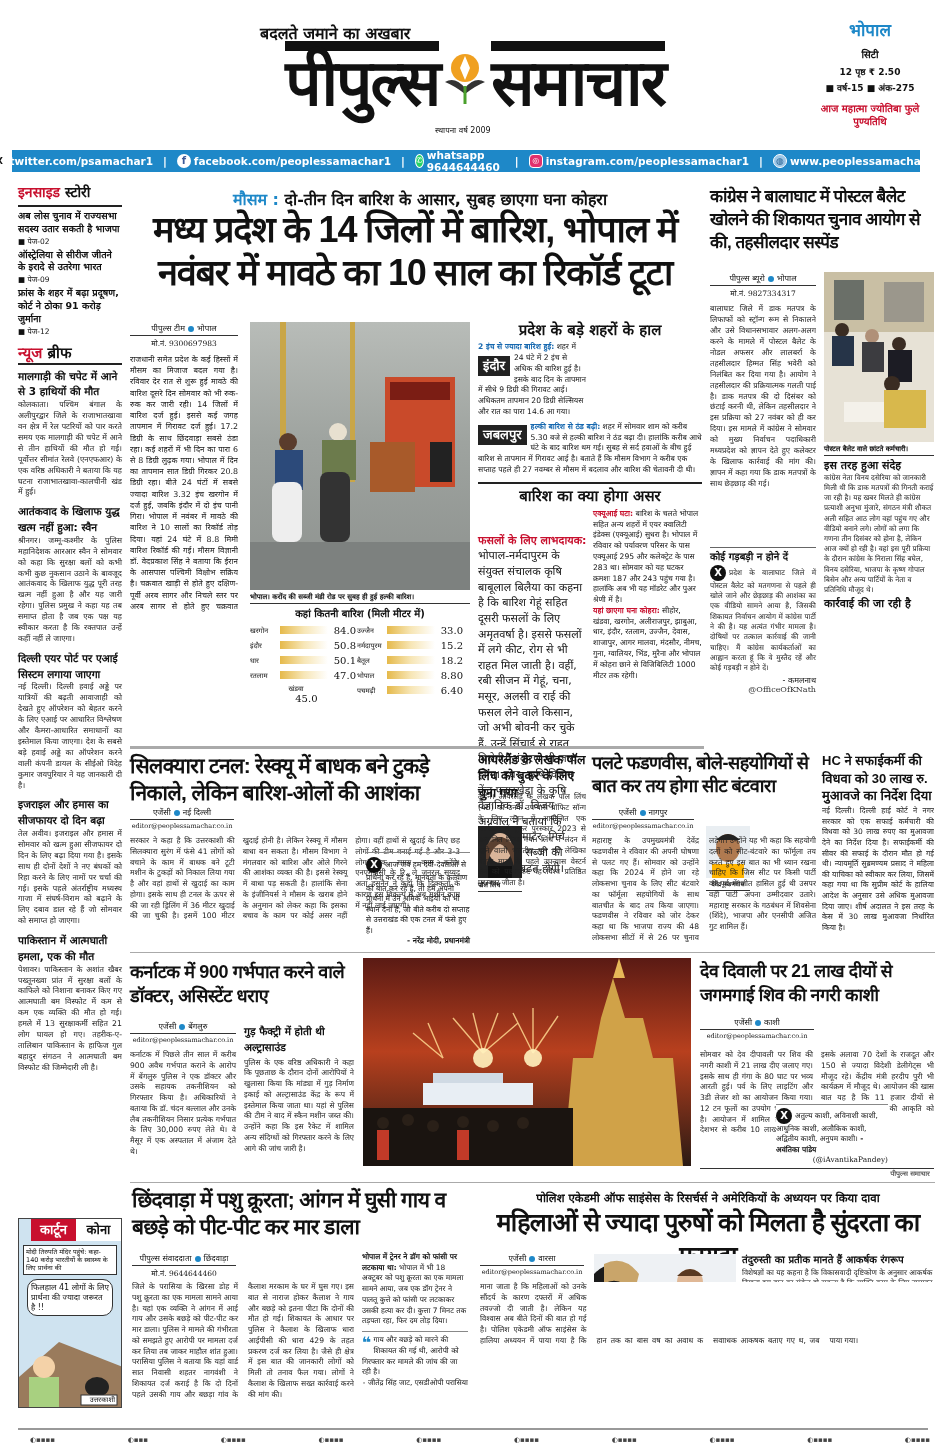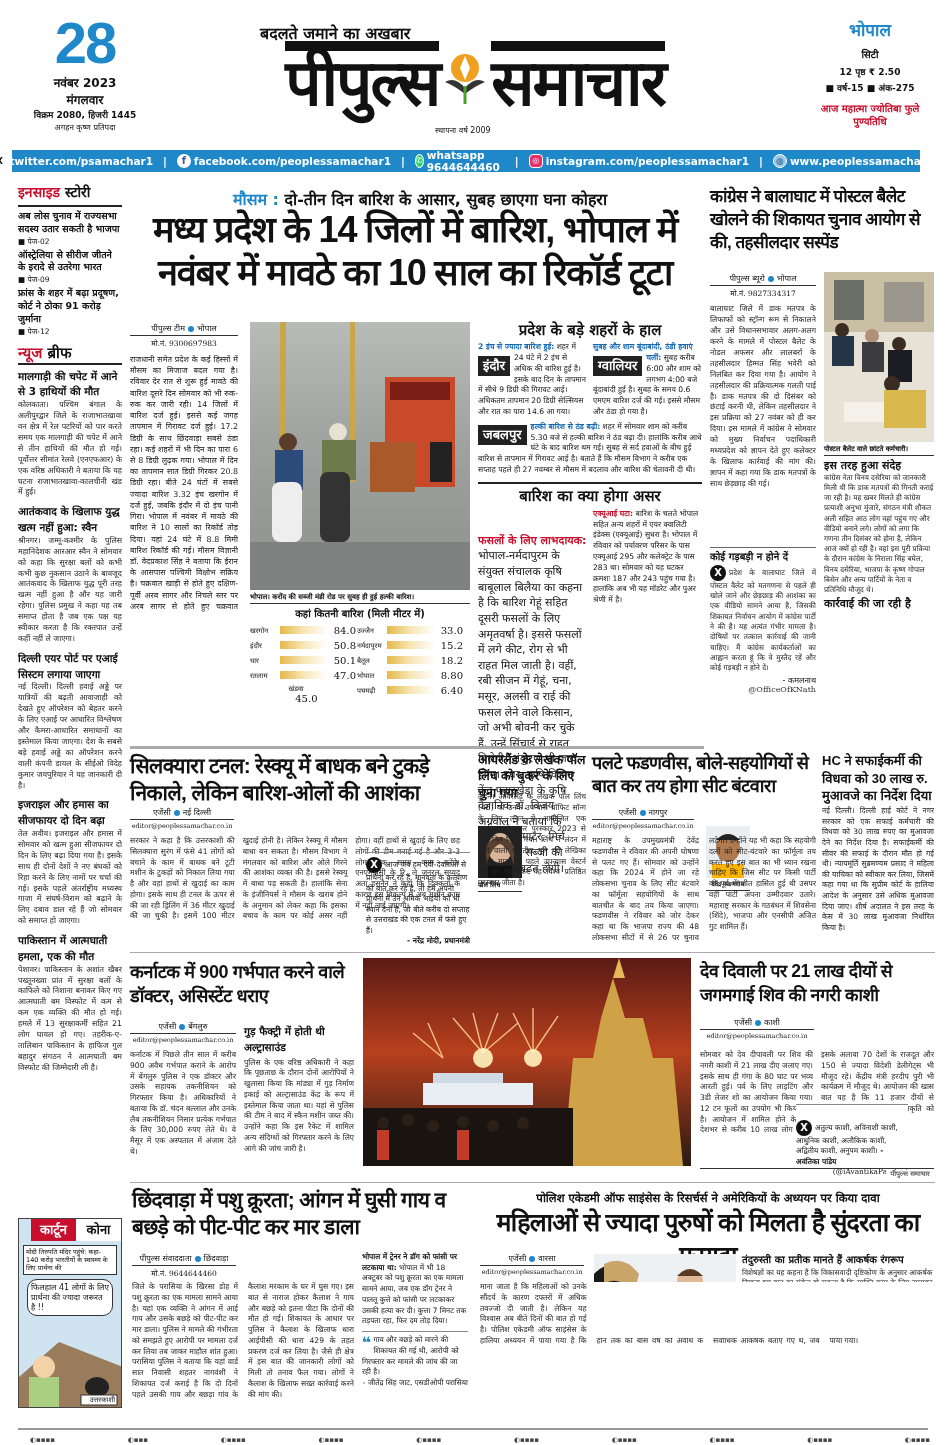--- a/index.html
+++ b/index.html
@@ -22,27 +22,20 @@
 .redhd{color:#c8102e;font-weight:bold}
 .bar-row{display:flex;align-items:center;height:12px;font-size:8px}
 .bar-row .nm{width:42px}
 .bar-row .bar{height:8px;background:linear-gradient(90deg,#e5b94a,#f7e6b6,#fff);width:90px}
 .bar-row .v{width:40px;text-align:right;font-family:"DejaVu Serif",serif;font-size:10px}
 </style>
 </head>
 <body>
 
 <div class="abs" style="left:0;top:0;width:945px;height:148px;">
-  <div class="abs" style="left:30px;top:14px;width:110px;text-align:center;">
-    <div style="font-family:'Liberation Sans',sans-serif;font-weight:bold;font-size:58px;color:#1e88c8;line-height:1;letter-spacing:-2px;">28</div>
-    <div style="font-weight:bold;font-size:12px;margin-top:2px;">नवंबर 2023</div>
-    <div style="font-weight:bold;font-size:12px;">मंगलवार</div>
-    <div style="font-size:9px;font-weight:bold;">विक्रम 2080, हिजरी 1445</div>
-    <div style="font-size:8px;">अगहन कृष्ण प्रतिपदा</div>
-  </div>
   <div class="abs" style="left:260px;top:22px;font-weight:bold;font-size:16px;">बदलते जमाने का अखबार</div>
   <div class="abs" style="left:180px;top:38px;width:590px;height:80px;display:flex;align-items:center;justify-content:center;">
     <span style="font-family:'Liberation Sans',sans-serif;font-weight:bold;font-size:64px;letter-spacing:-2px;line-height:1;border-top:10px solid #111;">पीपुल्स</span>
     <span style="display:inline-block;width:44px;height:56px;margin:0 4px;position:relative;">
       <svg width="44" height="56" viewBox="0 0 44 56">
           <circle cx="22" cy="18" r="14" fill="#f0a020"></circle>
           <path d="M22 6 L27 18 L22 30 L17 18Z" fill="#fff"></path>
           <path d="M2 32 Q12 26 22 38 Q32 26 42 32 Q32 36 22 44 Q12 36 2 32Z" fill="#333"></path>
           <path d="M22 36 L22 54" stroke="#4aa02c" stroke-width="3"></path>
         </svg>
@@ -238,41 +231,40 @@
 </div>
 
 <div class="abs" style="left:478px;top:322px;width:224px;">
   <div class="hd" style="text-align:center;font-size:15px;">प्रदेश के बड़े शहरों के हाल</div>
   <div style="display:flex;gap:6px;margin-top:3px;">
     <div style="width:109px;font-size:7.6px;line-height:1.42;">
       <span class="bluehd">2 इंच से ज्यादा बारिश हुई:</span>
       <span class="boxlabel" style="float:left;margin:3px 4px 2px 0;">इंदौर</span>
       <span>शहर में 24 घंटे में 2 इंच से अधिक की बारिश हुई है। इसके बाद दिन के तापमान में सीधे 9 डिग्री की गिरावट आई। अधिकतम तापमान 20 डिग्री सेल्सियस और रात का पारा 14.6 आ गया।</span>
     </div>
-    <div style="width:109px;font-size:7.6px;line-height:1.42;">
-      <span class="bluehd">सुबह और शाम बूंदाबांदी, ठंडी हवाएं चलीं:</span>
-      <span class="boxlabel" style="float:left;margin:3px 4px 2px 0;">ग्वालियर</span>
-      <span>सुबह करीब 6:00 और शाम को लगभग 4:00 बजे बूंदाबांदी हुई है। सुबह के समय 0.6 एमएम बारिश दर्ज की गई। इससे मौसम और ठंडा हो गया है।</span>
-    </div>
   </div>
   <div style="font-size:7.6px;line-height:1.42;margin-top:4px;">
     <span class="bluehd">हल्की बारिश से ठंड बढ़ी:</span>
     <span class="boxlabel" style="float:left;margin:3px 4px 2px 0;">जबलपुर</span>
     <span>शहर में सोमवार शाम को करीब 5.30 बजे से हल्की बारिश ने ठंड बढ़ा दी। हालांकि करीब आधे घंटे के बाद बारिश थम गई। सुबह से सर्द हवाओं के बीच हुई बारिश से तापमान में गिरावट आई है। बताते हैं कि मौसम विभाग ने करीब एक सप्ताह पहले ही 27 नवम्बर से मौसम में बदलाव और बारिश की चेतावनी दी थी।</span>
   </div>
   <div class="thickrule" style="margin-top:6px;"></div>
   <div class="hd" style="text-align:center;font-size:15px;margin-top:4px;">बारिश का क्या होगा असर</div>
   <div style="display:flex;gap:6px;margin-top:4px;">
     <div style="width:109px;font-size:11px;line-height:1.42;margin-top:24px;">
       <span class="redhd">फसलों के लिए लाभदायक:</span>
       <span>भोपाल-नर्मदापुरम के संयुक्त संचालक कृषि बाबूलाल बिलैया का कहना है कि बारिश गेहूं सहित दूसरी फसलों के लिए अमृतवर्षा है। इससे फसलों में लगे कीट, रोग से भी राहत मिल जाती है। वहीं, रबी सीजन में गेहूं, चना, मसूर, अलसी व राई की फसल लेने वाले किसान, जो अभी बोवनी कर चुके हैं, उन्हें सिंचाई से राहत मिलेगी। अंकुरण भी जल्द होगा। इधर, कृषि विज्ञान केंद्र पवारखेड़ा के कृषि वैज्ञानिक डॉ. विजय अग्रवाल ने बताया कि बारिश से टमाटर, मिर्च सहित अन्य सब्जी की फसल को बढ़त होगी।</span>
     </div>
     <div style="width:109px;font-size:7.6px;line-height:1.42;">
       <span class="redhd">एक्यूआई घटा:</span>
       <span>बारिश के चलते भोपाल सहित अन्य शहरों में एयर क्वालिटी इंडेक्स (एक्यूआई) सुधरा है। भोपाल में रविवार को पर्यावरण परिसर के पास एक्यूआई 295 और कलेक्ट्रेट के पास 283 था। सोमवार को यह घटकर क्रमशः 187 और 243 पहुंच गया है। हालांकि अब भी यह मॉडरेट और पुअर श्रेणी में है।</span>
+      <div>
+        <span class="redhd">यहां छाएगा घना कोहरा:</span>
+        <span>सीहोर, खंडवा, खरगोन, अलीराजपुर, झाबुआ, धार, इंदौर, रतलाम, उज्जैन, देवास, शाजापुर, आगर मालवा, मंदसौर, नीमच, गुना, ग्वालियर, भिंड, मुरैना और भोपाल में कोहरा छाने से विजिबिलिटी 1000 मीटर तक रहेगी।</span>
+      </div>
     </div>
   </div>
 </div>
 
 <div class="abs" style="left:710px;top:186px;width:222px;font-family:'Liberation Sans',sans-serif;font-weight:bold;font-size:17px;line-height:1.35;letter-spacing:-0.5px;">कांग्रेस ने बालाघाट में पोस्टल बैलेट खोलने की शिकायत चुनाव आयोग से की, तहसीलदार सस्पेंड</div>
 <div class="abs" style="left:710px;top:272px;width:106px;">
   <div class="byline"><span>पीपुल्स ब्यूरो</span><span class="dot"></span><span>भोपाल</span></div>
   <div class="sub">मो.नं. 9827334317</div>
   <div class="body" style="font-size:7.7px;height:240px;overflow:hidden;">बालाघाट जिले में डाक मतपत्र के लिफाफों को स्ट्रॉन्ग रूम से निकालने और उसे विधानसभावार अलग-अलग करने के मामले में पोस्टल बैलेट के नोडल अफसर और लालबर्रा के तहसीलदार हिम्मत सिंह भवेरी को निलंबित कर दिया गया है। आयोग ने तहसीलदार की प्रक्रियात्मक गलती पाई है। डाक मतपत्र की दो दिसंबर को छंटाई करनी थी, लेकिन तहसीलदार ने इस प्रक्रिया को 27 नवंबर को ही कर दिया। इस मामले में कांग्रेस ने सोमवार को मुख्य निर्वाचन पदाधिकारी मध्यप्रदेश को ज्ञापन देते हुए कलेक्टर के खिलाफ कार्रवाई की मांग की। ज्ञापन में कहा गया कि डाक मतपत्रों के साथ छेड़छाड़ की गई।</div>
   <div class="rule" style="margin:3px 0;"></div>
@@ -397,21 +389,21 @@
       </g>
   </svg>
 </div>
 
 <div class="abs" style="left:700px;top:960px;width:234px;font-family:'Liberation Sans',sans-serif;font-weight:bold;font-size:17.5px;line-height:1.35;letter-spacing:-0.4px;">देव दिवाली पर 21 लाख दीयों से जगमगाई शिव की नगरी काशी</div>
 <div class="abs" style="left:700px;top:1016px;width:114px;">
   <div class="byline"><span>एजेंसी</span><span class="dot"></span><span>काशी</span></div>
   <div class="sub" style="font-size:6.5px;">editor@peoplessamachar.co.in</div>
 </div>
 <div class="abs body" style="left:700px;top:1050px;width:234px;height:92px;column-count:2;column-gap:8px;font-size:7.6px;overflow:hidden;">सोमवार को देव दीपावली पर शिव की नगरी काशी में 21 लाख दीए जलाए गए। इसके साथ ही गंगा के 80 घाट पर भव्य आरती हुई। पर्व के लिए लाइटिंग और 3डी लेजर शो का आयोजन किया गया। 12 टन फूलों का उपयोग भी किया गया है। आयोजन में शामिल होने के लिए देशभर से करीब 10 लाख लोग पहुंचे। इसके अलावा 70 देशों के राजदूत और 150 से ज्यादा विदेशी डेलीगेट्स भी मौजूद रहे। केंद्रीय मंत्री हरदीप पुरी भी कार्यक्रम में मौजूद थे। आयोजन की खास बात यह है कि 11 हजार दीयों से अयोध्या के राम मंदिर की आकृति को उकेरा गया।</div>
-<div class="abs" style="left:796px;top:1104px;width:112px;border-top:1px solid #888;padding-top:15px;font-size:7.4px;line-height:1.4;background:#fff;">
+<div class="abs" style="left:776px;top:1104px;width:112px;border-top:1px solid #888;padding-top:3px;font-size:7.4px;line-height:1.4;background:#fff;">
   <span class="xicon">X</span><span>अतुल्य काशी, अविनाशी काशी, आधुनिक काशी, अलौकिक काशी, अद्वितीय काशी, अनुपम काशी।</span>
   <span style="font-weight:bold;">- अवंतिका पांडेय</span>
   <div class="serif" style="text-align:right;">(@iAvantikaPandey)</div>
 </div>
 <div class="abs" style="left:700px;top:1168px;width:234px;text-align:right;font-size:7px;border-top:1px solid #333;">
   <span style="background:#fff;padding:0 4px;">पीपुल्स समाचार</span>
 </div>
 
 <div class="abs" style="left:130px;top:1182px;width:805px;border-top:1px solid #aaa;"></div>
 

